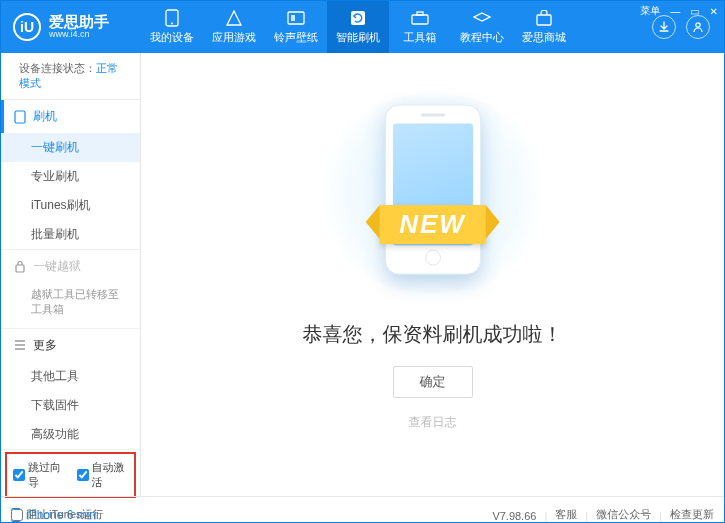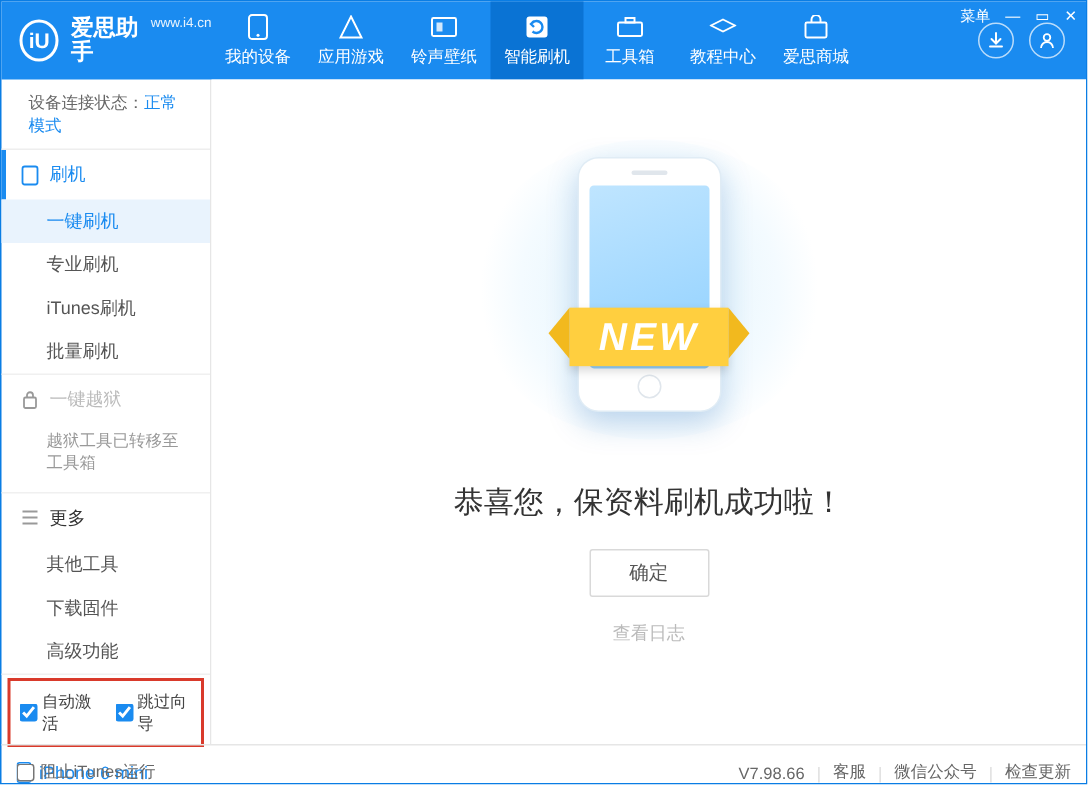--- a/index.html
+++ b/index.html
@@ -3,21 +3,21 @@
 <meta charset="utf-8">
 <style>
   * { box-sizing: border-box; margin: 0; padding: 0; }
   body { font-family: "Microsoft YaHei", sans-serif; font-size: 12px; background: #fff; }
   .app { width: 725px; height: 523px; border: 1px solid #0a7de4; display: flex; flex-direction: column; }
 
   
   .titlebar { background: #1a8bf0; height: 52px; display: flex; align-items: center; color: #fff; position: relative; }
   .logo-wrap { display: flex; align-items: center; padding-left: 12px; gap: 8px; width: 140px; }
   .logo-circle { width: 28px; height: 28px; border: 2px solid #fff; border-radius: 50%; display: flex; align-items: center; justify-content: center; font-weight: bold; font-size: 14px; }
-  .logo-text { display: flex; flex-direction: row; line-height: 1.1; }
+  .logo-text { display: flex; flex-direction: column; line-height: 1.1; }
   .logo-title { font-size: 15px; font-weight: bold; }
   .logo-sub { font-size: 9px; opacity: 0.9; }
 
   .nav { display: flex; height: 100%; flex: 1; }
   .nav-item { width: 62px; display: flex; flex-direction: column; align-items: center; justify-content: center; gap: 3px; cursor: pointer; font-size: 11px; }
   .nav-item.active { background: #0a73d4; }
   .nav-icon { width: 20px; height: 18px; display: flex; align-items: center; justify-content: center; }
 
   .win-ctrls { position: absolute; top: 3px; right: 6px; display: flex; gap: 10px; font-size: 10px; align-items: center; }
   .win-ctrls span { cursor: pointer; }
@@ -219,25 +219,25 @@
         <div class="side-sub">其他工具</div>
         <div class="side-sub">下载固件</div>
         <div class="side-sub">高级功能</div>
       </div>
 
       <div class="side-spacer"></div>
 
       <div class="red-box">
         <label>
             <input type="checkbox" checked="" style="">
-            <span>自动激活</span>
+            <span>跳过向导</span>
           </label>
         <label>
             <input type="checkbox" checked="" style="">
-            <span>跳过向导</span>
+            <span>自动激活</span>
           </label>
       </div>
 
       <div class="device">
         <div class="device-name">
           <svg width="10" height="14" viewBox="0 0 10 14">
               <rect x="0.5" y="0.5" width="9" height="13" rx="1.5" fill="none" stroke="#1a8bf0" stroke-width="1"></rect>
             </svg>
           <span>iPhone 6 mini</span>
         </div>

